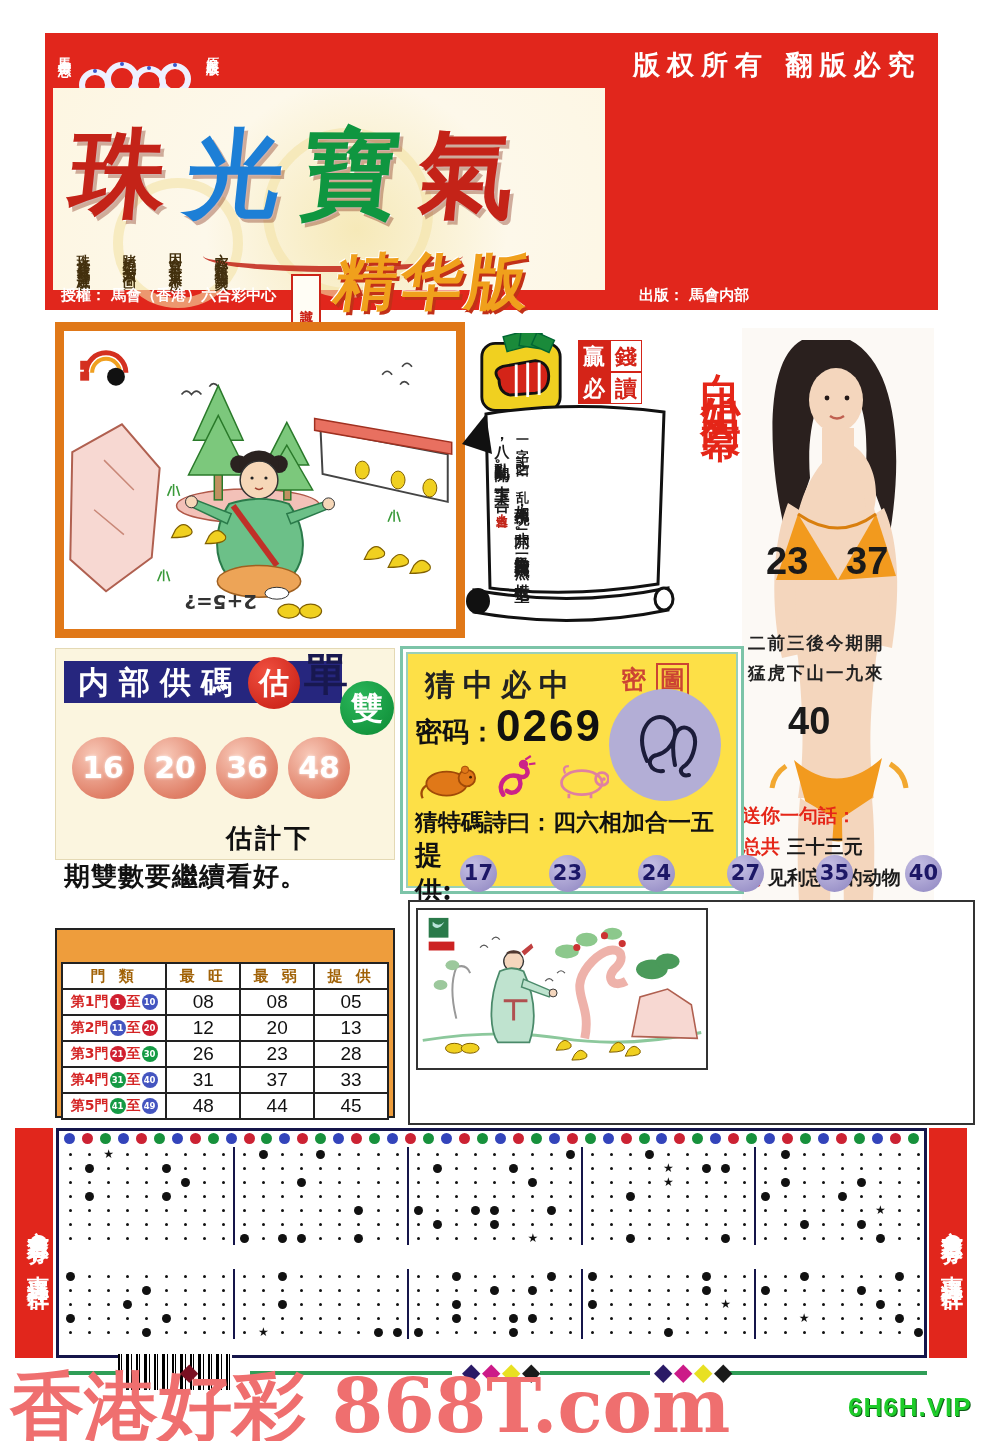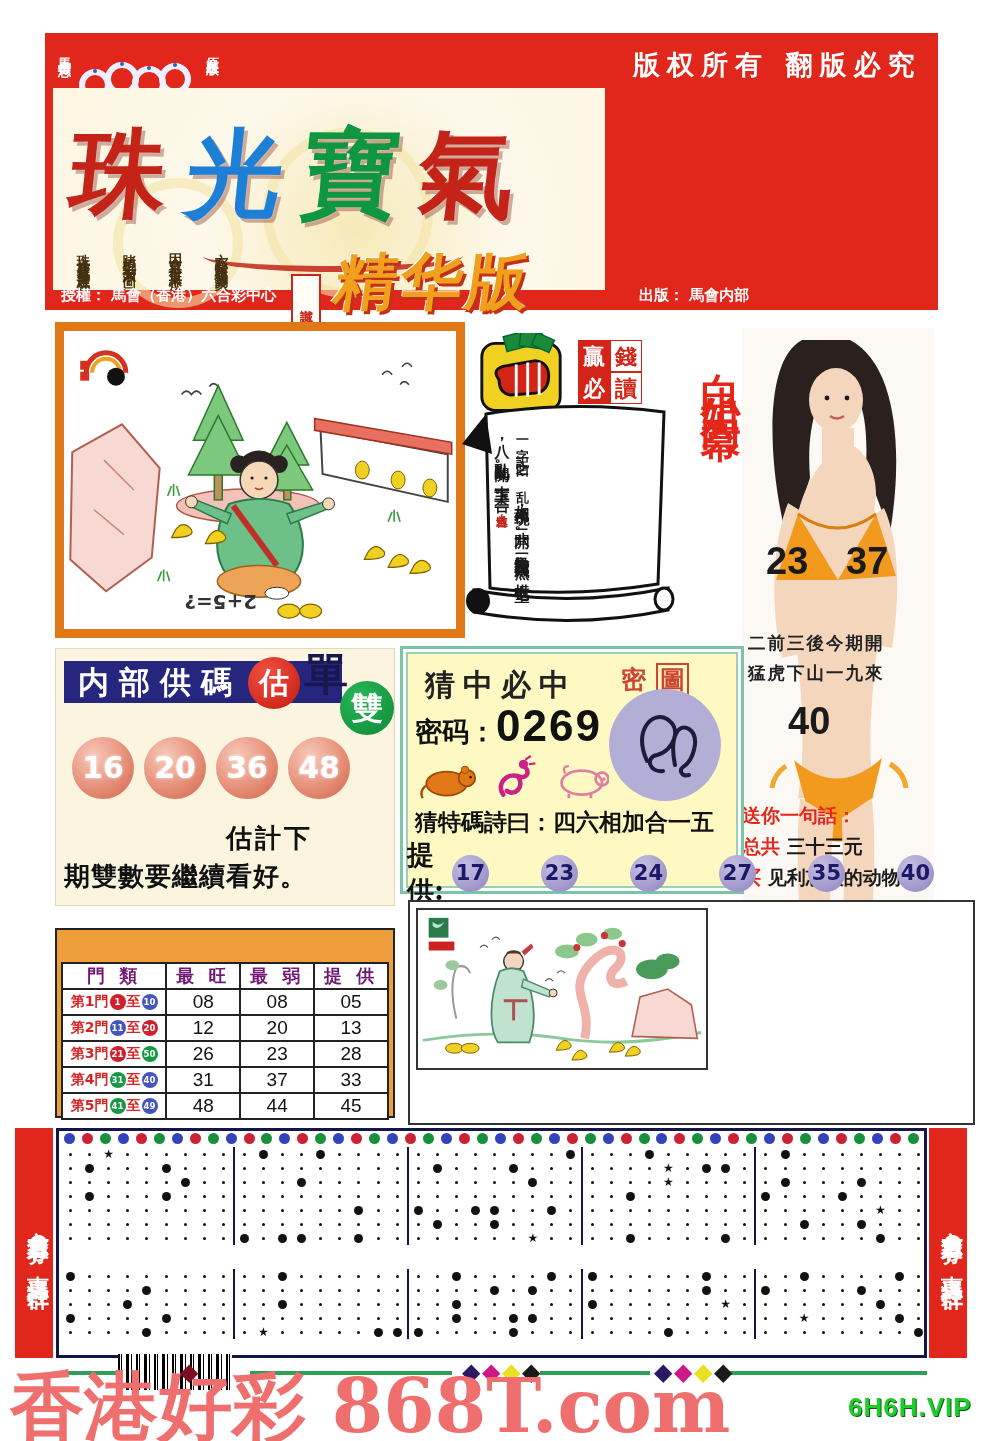--- a/index.html
+++ b/index.html
@@ -62,64 +62,64 @@
              color:#e52618;font-size:40px;font-weight:bold;letter-spacing:12px;font-family:"DejaVu Serif",serif;}
   #girl{left:742px;top:328px;width:192px;height:592px;}
   .bignum{font-size:38px;font-weight:bold;color:#1a1a1a;font-family:"Liberation Sans",sans-serif;}
   #lady-poem{left:748px;top:628px;font-size:17.5px;font-weight:bold;color:#222;line-height:30px;
              font-family:"DejaVu Serif",serif;letter-spacing:2px;}
   #advice{left:742px;top:800px;font-size:19px;font-weight:bold;line-height:31px;}
   #advice .red{color:#e52618;}
   #advice .blk{color:#1a1a1a;}
 
   
-  #internal{left:55px;top:648px;width:340px;height:258px;background:#fbf5df;border:1px solid #e4d9b4;box-sizing:border-box;}
+  #internal{left:55px;top:648px;width:340px;height:212px;background:#fbf5df;border:1px solid #e4d9b4;box-sizing:border-box;}
   #int-bar{left:8px;top:12px;width:278px;height:42px;background:#26267e;color:#fff;
            font-size:31px;font-weight:bold;letter-spacing:10px;line-height:42px;padding-left:14px;box-sizing:border-box;
            font-family:"DejaVu Serif",serif;}
   #int-gu{left:192px;top:8px;width:52px;height:52px;border-radius:50%;
           background:radial-gradient(circle at 35% 30%,#f05040,#c41a10);color:#fff;
           font-size:30px;font-weight:bold;text-align:center;line-height:52px;font-family:"DejaVu Serif",serif;}
   #int-dan{left:248px;top:-4px;font-size:44px;font-weight:bold;color:#181850;font-family:"DejaVu Serif",serif;}
   #int-shuang{left:284px;top:32px;width:54px;height:54px;border-radius:50%;
           background:radial-gradient(circle at 35% 30%,#2ab65a,#0c8a34);color:#fff;
           font-size:32px;font-weight:bold;text-align:center;line-height:54px;font-family:"DejaVu Serif",serif;}
   #internal-balls{left:16px;top:88px;width:308px;display:flex;gap:10px;}
   .sball{width:62px;height:62px;border-radius:50%;
          background:radial-gradient(circle at 35% 30%,#f8c9b8,#e08068 70%,#cf6c56);
          color:#fff;font-size:30px;font-weight:bold;text-align:center;line-height:62px;
          text-shadow:0 0 3px rgba(255,255,255,.8);}
   #int-right{left:170px;top:172px;font-size:26px;font-weight:bold;color:#111;letter-spacing:3px;}
   #int-note{left:8px;top:210px;font-size:26px;font-weight:bold;color:#111;letter-spacing:1px;}
 
   
-  #secret{left:400px;top:646px;width:344px;height:248px;background:#fef9c3;
+  #secret{left:400px;top:646px;width:344px;height:248px;background:#fde047;
           border:3px solid #7cc4a8;box-shadow:inset 0 0 0 3px #fff,inset 0 0 0 5px #9ad0b8;box-sizing:border-box;}
   #sec-title{left:22px;top:16px;font-size:30px;font-weight:bold;color:#222;letter-spacing:8px;font-family:"DejaVu Serif",serif;}
   #sec-seal{left:218px;top:14px;color:#cc4433;font-size:25px;font-weight:bold;font-family:"DejaVu Serif",serif;}
   #sec-seal .boxed{border:2px solid #cc4433;padding:0 2px;margin-left:10px;}
   #sec-code{left:12px;top:52px;font-weight:bold;color:#111;text-align:right;}
   #sec-code .lab{font-size:27px;font-family:"DejaVu Serif",serif;}
   #sec-code .val{font-size:44px;font-family:"Liberation Sans",sans-serif;letter-spacing:2px;}
   #sec-circle{left:206px;top:40px;width:112px;height:112px;border-radius:50%;background:#b3aed6;}
   #zodiac{left:16px;top:104px;width:190px;height:52px;display:flex;gap:14px;align-items:center;}
   #sec-poem{left:12px;top:158px;font-size:23px;font-weight:bold;color:#111;font-family:"DejaVu Serif",serif;white-space:nowrap;}
-  #sec-provide{left:4px;top:188px;display:flex;align-items:center;}
+  #sec-provide{left:12px;top:188px;display:flex;align-items:center;}
   #sec-provide .lab{font-size:27px;font-weight:bold;color:#111;font-family:"DejaVu Serif",serif;}
   .pball{width:37px;height:37px;border-radius:50%;margin-left:8px;
          background:radial-gradient(circle at 35% 30%,#c6c0e4,#8d84c0);
          color:#1c1766;font-size:21px;font-weight:bold;text-align:center;line-height:37px;}
 
   
   #tablebox{left:55px;top:928px;width:340px;height:190px;background:#ee9d3c;border:2px solid #222;box-sizing:border-box;}
   #table-title{text-align:center;color:#fff;font-size:21px;font-weight:bold;letter-spacing:2px;line-height:32px;
                text-shadow:1px 1px 0 #c23018,-1px -1px 0 #c23018,1px -1px 0 #c23018,-1px 1px 0 #c23018;}
   #ltable{position:absolute;left:4px;top:32px;width:328px;border-collapse:collapse;background:#fff;}
   #ltable th,#ltable td{border:2px solid #222;text-align:center;padding:0;height:24px;}
-  #ltable th{color:#701a75;font-size:18px;font-weight:bold;letter-spacing:4px;}
+  #ltable th{color:#a16207;font-size:15px;font-weight:bold;letter-spacing:4px;}
   #ltable td.num{font-size:19px;color:#111;font-family:"Liberation Sans",sans-serif;}
   .rowlab{display:flex;align-items:center;justify-content:center;gap:1px;color:#d42424;font-weight:bold;font-size:14px;}
   .mini{width:16px;height:16px;border-radius:50%;color:#fff;font-size:8.5px;font-weight:bold;
         text-align:center;line-height:16px;display:inline-block;}
 
   
   #cartoon2{left:408px;top:900px;width:567px;height:225px;border:2px solid #333;background:#fff;box-sizing:border-box;}
   #cartoon2-inner{left:6px;top:6px;width:292px;height:162px;border:2px solid #333;box-sizing:border-box;background:#fff;}
 
   
@@ -440,21 +440,21 @@
             <td class="num">12</td>
             <td class="num">20</td>
             <td class="num">13</td>
           </tr>
           <tr>
             <td>
               <div class="rowlab">
                 <span>第3門</span>
                 <span class="mini" style="background: rgb(208, 32, 48);">21</span>
                 <span>至</span>
-                <span class="mini" style="background: rgb(20, 154, 68);">50</span>
+                <span class="mini" style="background: rgb(20, 154, 68);">30</span>
               </div>
             </td>
             <td class="num">26</td>
             <td class="num">23</td>
             <td class="num">28</td>
           </tr>
           <tr>
             <td>
               <div class="rowlab">
                 <span>第4門</span>

